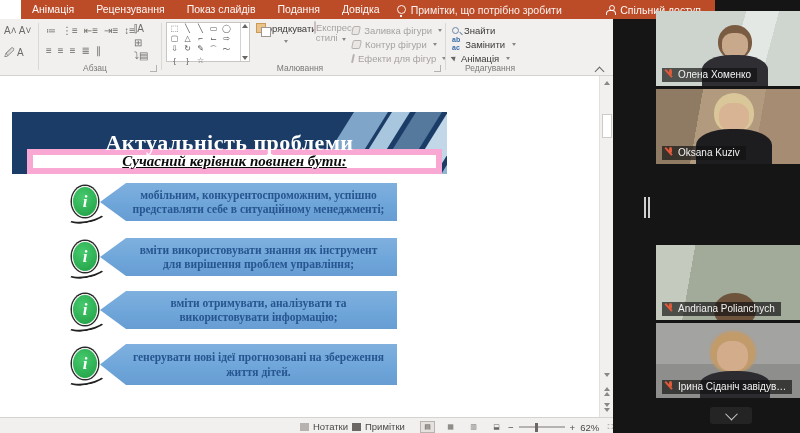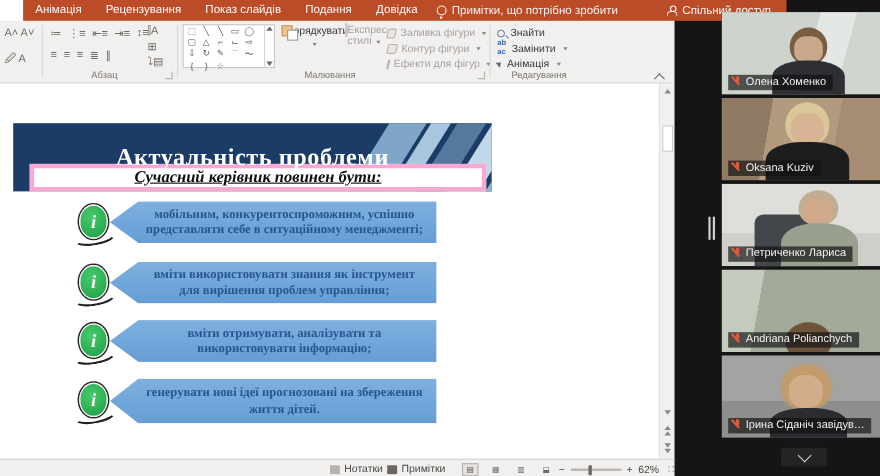--- a/index.html
+++ b/index.html
@@ -74,21 +74,21 @@
   .s2 { left:360px; width:18px; background:#A9C6DF; }
   .s3 { left:384px; width:26px; background:#54799C; }
   .s4 { left:416px; width:26px; background:#C2D7E8; }
   .s5 { left:448px; width:40px; background:#8FB4D4; }
   .slide-title-text {
     position:relative; color:#fff; font-family:"Liberation Serif", serif;
     font-weight:bold; font-size:22px; letter-spacing:.5px; z-index:2;
   }
   .subtitle-box {
     position:absolute; left:27px; top:73px; width:415px; height:25px;
-    border:4px solid #f9a8d4; background:#fff; display:flex; align-items:center; justify-content:center;
+    border:6px solid #f9a8d4; background:#fff; display:flex; align-items:center; justify-content:center;
   }
   .subtitle-text {
     font-family:"Liberation Serif", serif; font-style:italic; font-weight:bold;
     font-size:15px; color:#0c0c0c; text-decoration:underline;
   }
   .bullet-row { position:absolute; left:0; width:599px; }
   .info-icon {
     position:absolute; left:72px; width:26px; height:31px; border-radius:50%;
     background:radial-gradient(circle at 40% 35%, #46c96d, #1E9E44);
     border:1.5px solid #f2f2f2; box-shadow:0 0 0 1.5px #2a2a2a;
@@ -423,31 +423,20 @@
     <div class="vbg bg2"></div>
     <span class="head h2"></span>
     <span class="head f2"></span>
     <span class="torso t2"></span>
     <div class="vlabel">
       <span class="micmute"></span>
       <span>Oksana Kuziv</span>
     </div>
   </div>
 
-  <div class="vt" style="top:167px;">
-    <div class="vbg bg3"></div>
-    <span class="chair3"></span>
-    <span class="head h3"></span>
-    <span class="head f3"></span>
-    <span class="torso t3"></span>
-    <div class="vlabel">
-      <span class="micmute"></span>
-      <span>Петриченко Лариса</span>
-    </div>
-  </div>
 
   <div class="vt" style="top:245px;">
     <div class="vbg bg4"></div>
     <span class="head h4"></span>
     <div class="vlabel">
       <span class="micmute"></span>
       <span>Andriana Polianchych</span>
     </div>
   </div>
 

